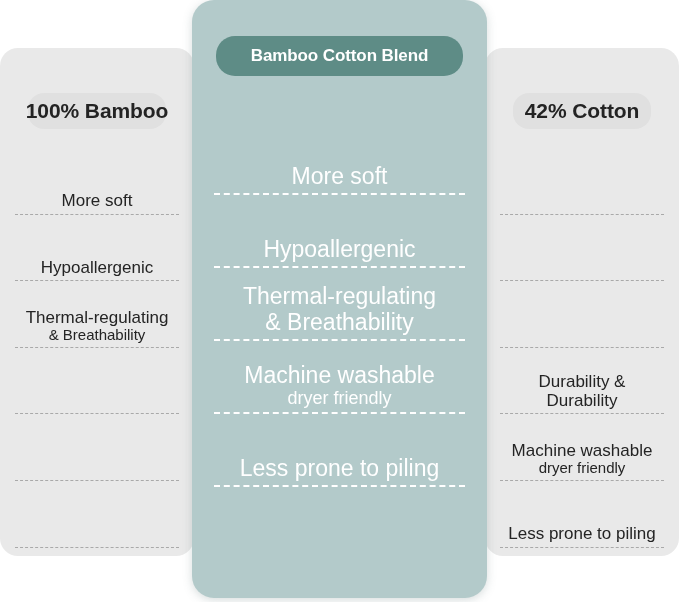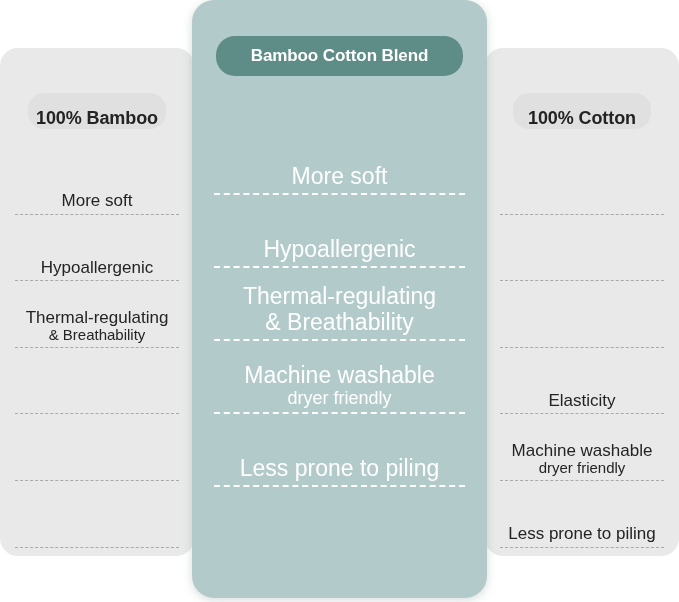--- a/index.html
+++ b/index.html
@@ -61,22 +61,21 @@
     white-space: nowrap;
   }
 
   .badge.gray {
     top: 45px;
     left: 28px;
     width: 138px;
     height: 36px;
     background: #e0e0e0;
     color: #232323;
-    font-size: 18px;
-    align-items: flex-end;
+    font-size: 21px;
   }
 
   .badge.green {
     top: 36px;
     left: 24px;
     width: 247px;
     height: 40px;
     background: #5e8c86;
     color: #ffffff;
     font-size: 17px;
@@ -213,41 +212,42 @@
       <div class="row">
         <div class="empty-slot"></div>
         <div class="sep"></div>
       </div>
 
     </div>
   </div>
 
   <div class="card side" id="card-cotton">
     <div class="badge gray">
-      <span>100% Cotton</span>
+      <span>42% Cotton</span>
     </div>
     <div class="rows">
 
       <div class="row">
         <div class="empty-slot"></div>
         <div class="sep"></div>
       </div>
 
       <div class="row">
         <div class="empty-slot"></div>
         <div class="sep"></div>
       </div>
 
       <div class="row">
         <div class="empty-slot"></div>
         <div class="sep"></div>
       </div>
 
       <div class="row">
-        <div class="feat-main">Elasticity</div>
+        <div class="feat-main">Durability &amp;</div>
+        <div class="feat-main">Durability</div>
         <div class="sep"></div>
       </div>
 
       <div class="row">
         <div class="feat-main">Machine washable</div>
         <div class="feat-sub">dryer friendly</div>
         <div class="sep"></div>
       </div>
 
       <div class="row">

